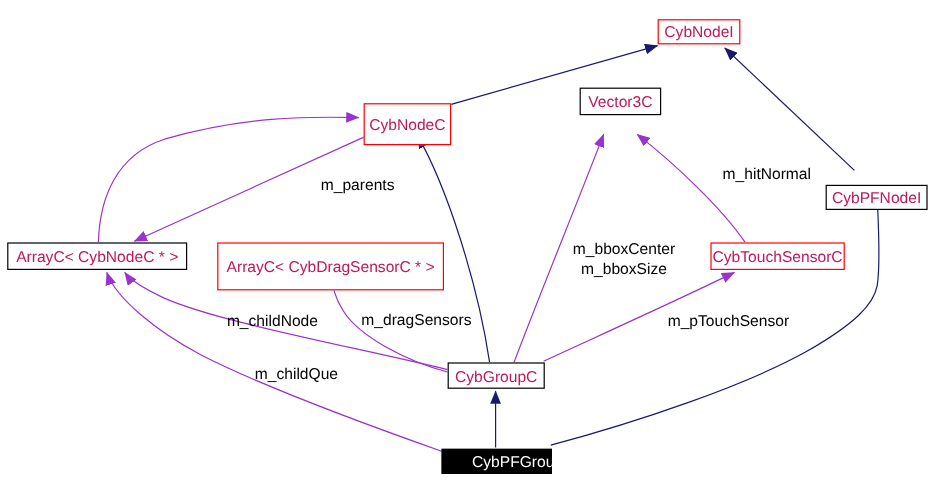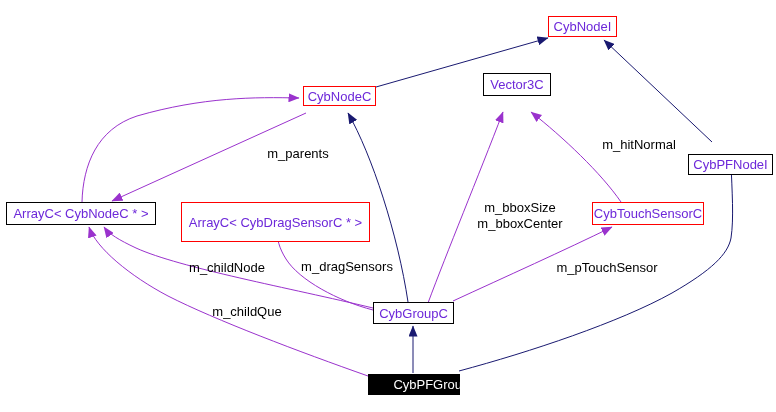--- a/index.html
+++ b/index.html
@@ -9,21 +9,21 @@
     background:#ffffff;
     font-family:"Liberation Sans", sans-serif;
     overflow:hidden;
   }
   .edges{position:absolute;left:0;top:0;width:776px;height:412px;}
   .node{
     position:absolute;
     box-sizing:border-box;
     background:#ffffff;
     border:1px solid #000000;
-    color:#6d28d9;
+    color:#be185d;
     font-size:13px;
     display:flex;align-items:center;justify-content:center;
     white-space:nowrap;
     z-index:2;
   }
   .node.red{border-color:#ff0000;}
   .node.focus{background:#000000;color:#ffffff;border-color:#000000;padding-left:44px;}
   .elabel{
     position:absolute;
     font-size:13px;line-height:16px;
@@ -59,21 +59,21 @@
     <path d="M 373,308 C 290,288 180,268 136,248 C 119,240 109,234 104,227" fill="none" stroke="#9a32cd" stroke-width="1" marker-end="url(#ah-purple)"></path>
     <path d="M 368,376 C 300,352 215,320 168,296 C 130,276 96,248 89,227" fill="none" stroke="#9a32cd" stroke-width="1" marker-end="url(#ah-purple)"></path>
     <path d="M 373,310 C 338,301 299,280 286,259 C 279,248 277,239 276,227" fill="none" stroke="#9a32cd" stroke-width="1" marker-end="url(#ah-purple)"></path>
     <path d="M 428,303 C 447,252 478,177 503,112" fill="none" stroke="#9a32cd" stroke-width="1" marker-end="url(#ah-purple)"></path>
     <path d="M 621,202 C 601,173 563,137 531,112" fill="none" stroke="#9a32cd" stroke-width="1" marker-end="url(#ah-purple)"></path>
     <path d="M 453,301 C 505,277 565,250 612,227" fill="none" stroke="#9a32cd" stroke-width="1" marker-end="url(#ah-purple)"></path>
   </svg>
 
   <div class="node red" style="left:548px;top:16px;width:69px;height:21px">CybNodeI</div>
 
-  <div class="node red" style="left:303px;top:86px;width:73px;height:20px">CybNodeC</div>
+  <div class="node red" style="left:303px;top:86px;width:73px;height:35px">CybNodeC</div>
 
   <div class="node" style="left:483px;top:73px;width:68px;height:23px">Vector3C</div>
 
   <div class="node" style="left:688px;top:154px;width:85px;height:21px">CybPFNodeI</div>
 
   <div class="node" style="left:6px;top:202px;width:150px;height:23px">ArrayC&lt; CybNodeC * &gt;</div>
 
   <div class="node red" style="left:181px;top:202px;width:189px;height:40px">ArrayC&lt; CybDragSensorC * &gt;</div>
 
   <div class="node red" style="left:592px;top:202px;width:112px;height:23px">CybTouchSensorC</div>
@@ -85,22 +85,22 @@
 
   <div class="elabel" style="left:248px;top:146px;width:100px">
     <div>m_parents</div>
   </div>
 
   <div class="elabel" style="left:587px;top:137px;width:104px">
     <div>m_hitNormal</div>
   </div>
 
   <div class="elabel" style="left:459px;top:200px;width:122px">
+    <div>m_bboxCenter</div>
     <div>m_bboxSize</div>
-    <div>m_bboxCenter</div>
   </div>
 
   <div class="elabel" style="left:294px;top:259px;width:106px">
     <div>m_dragSensors</div>
   </div>
 
   <div class="elabel" style="left:177px;top:260px;width:100px">
     <div>m_childNode</div>
   </div>
 

